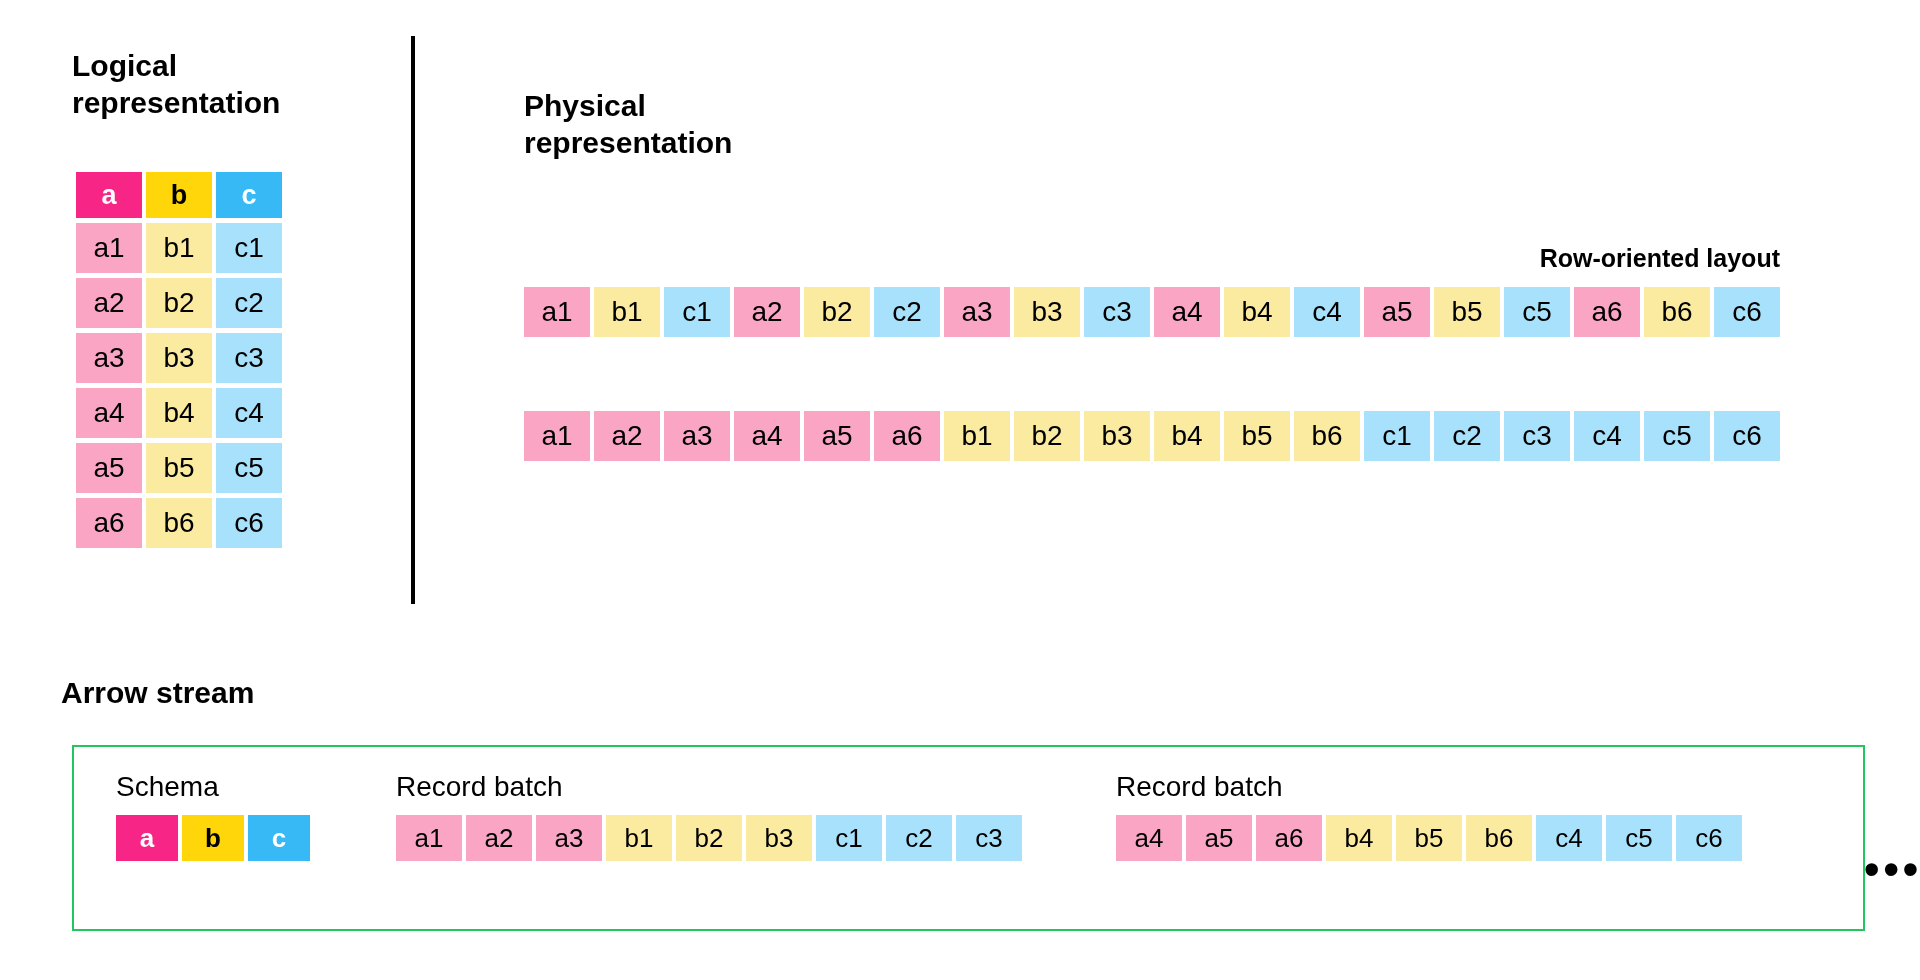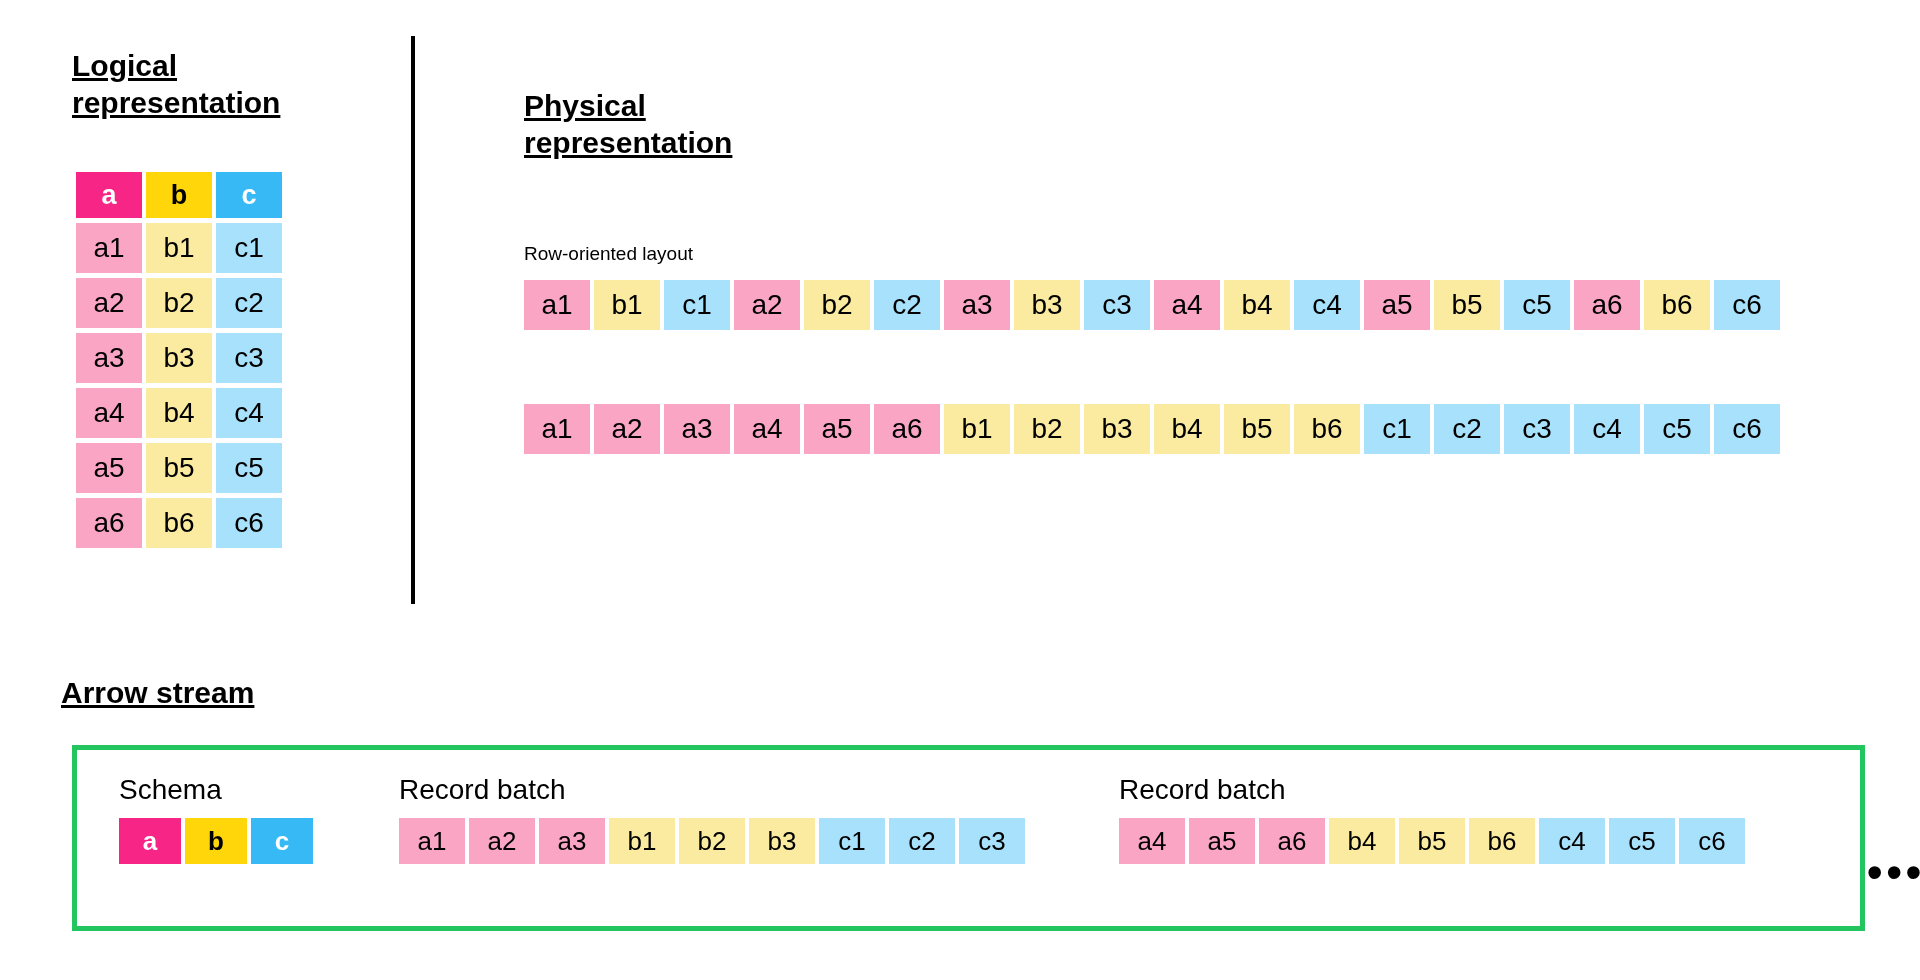--- a/index.html
+++ b/index.html
@@ -15,26 +15,26 @@
     position: relative;
     overflow: hidden;
   }
 
   
   .heading {
     font-size: 30px;
     font-weight: bold;
     line-height: 1.22;
     white-space: pre-line;
-    text-decoration: underline;
   }
   .subheading {
-    font-size: 19px;
-    font-weight: normal;
+    font-size: 25px;
+    font-weight: bold;
     line-height: 1.2;
+    text-align: right;
   }
 
   
   #logical-panel {
     position: absolute;
     left: 72px;
     top: 48px;
     width: 300px;
   }
   #divider {
@@ -108,21 +108,21 @@
     position: absolute;
     left: 61px;
     top: 675px;
   }
   #arrow-stream-box {
     position: absolute;
     left: 72px;
     top: 745px;
     width: 1793px;
     height: 186px;
-    border: 5px solid #22c55e;
+    border: 2px solid #22c55e;
     box-sizing: border-box;
   }
   .stream-section {
     position: absolute;
     top: 24px;
   }
   .stream-section .sec-label {
     font-size: 28px;
     margin-bottom: 12px;
   }

